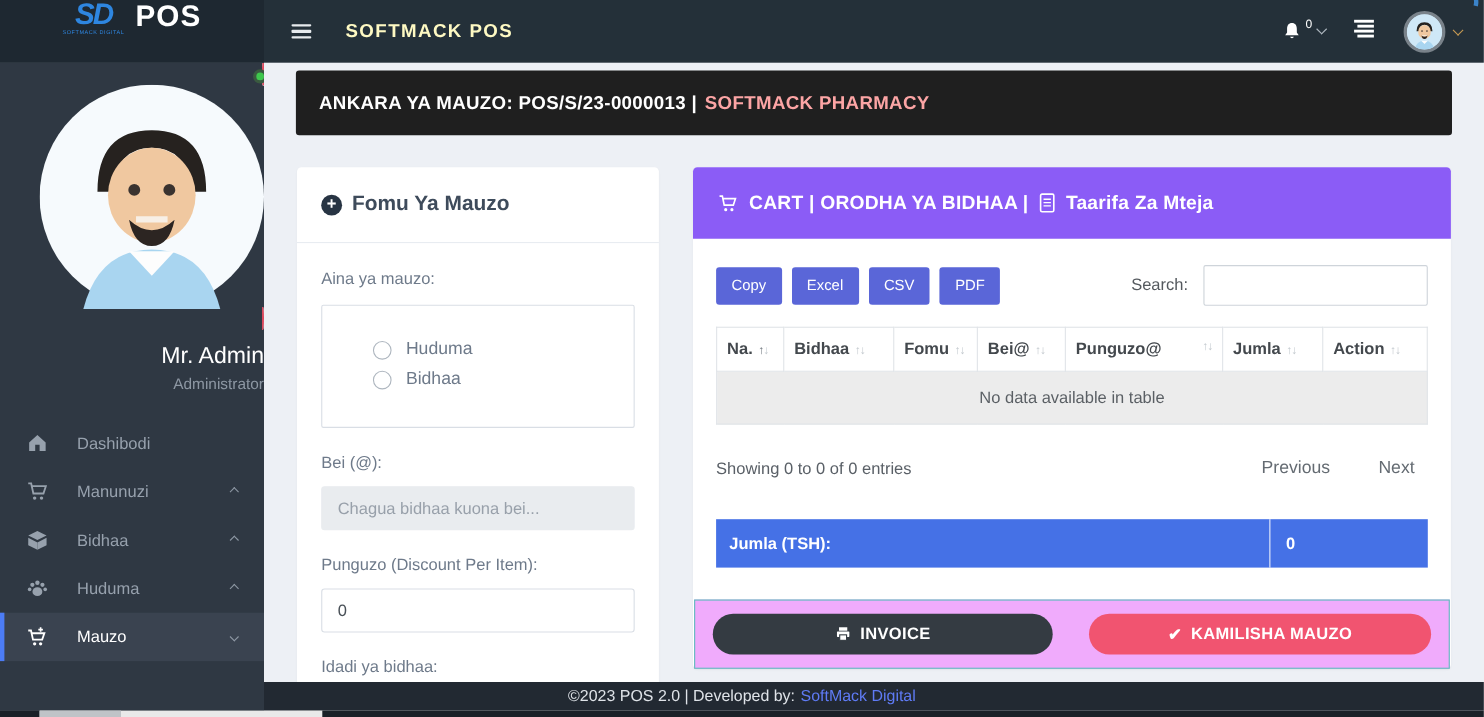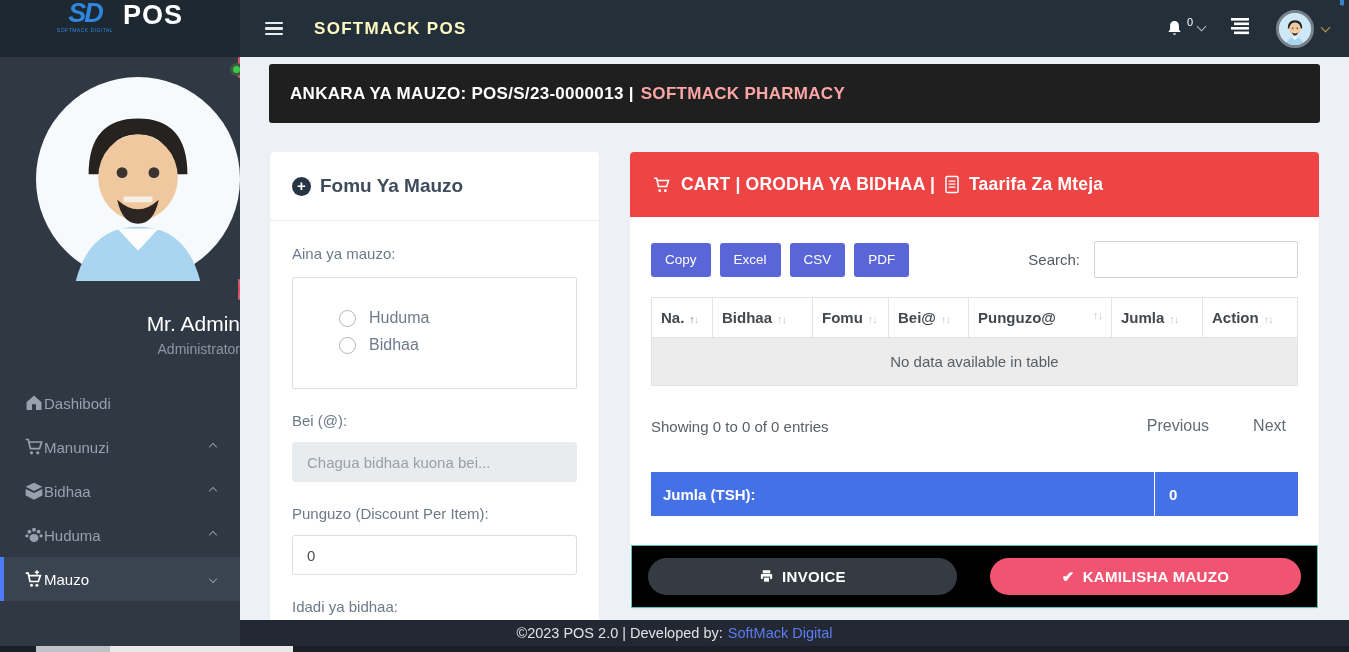--- a/index.html
+++ b/index.html
@@ -40,21 +40,21 @@
   .profile { text-align:right; padding-top:2px;margin-left:36px; }
   .avatar-lg { width:84px; height:84px; margin:0 auto; border-radius:50%; border:2px solid #dc4a5e; background:#f4f9fd; overflow:hidden; position:relative; }
   .avatar-wrap { position:relative; width:84px; margin:0 auto; }
   .status-dot { position:absolute; top:4px; right:-3px; width:13px; height:13px; border-radius:50%; background:#3ec74d; border:3px solid #3a5a40; }
   .user-name { margin-top:13px; color:#fff; font-size:21px; font-weight:500; }
   .user-role { margin-top:5px; color:#8d97a3; font-size:14px; }
   .nav-items { margin-top:24px; }
   .nav-item { height:44px; display:flex; align-items:center; padding:0 24px; color:#97a1ad; font-size:15px; cursor:pointer; }
   .nav-item .mi { width:20px; height:20px; flex:0 0 20px; }
   .nav-item .mi svg { width:100%; height:100%; display:block; }
-  .nav-item .lbl { }
+  .nav-item .lbl { margin-left:26px; }
   .nav-item .chev { margin-left:auto; width:6px; height:6px; border-color:#8d97a3; }
   .nav-item.active { background:#3a4350; border-left:4px solid #4c7cf5; padding-left:20px; color:#fff; }
 
   
   .page-header-bar { position:absolute; left:269px; top:64px; width:1051px; height:59px; background:#1f1f1f; border-radius:3px;
     display:flex; align-items:center; padding-left:21px; color:#fff; font-size:17px; font-weight:bold; letter-spacing:.3px; }
   .page-header-bar .hl { color:#fca5a5; margin-left:7px; }
 
   
   .form-card { position:absolute; left:270px; top:152px; width:329px; height:560px; background:#fff; border-radius:4px; box-shadow:0 1px 2px rgba(0,0,0,.05); }
@@ -65,42 +65,42 @@
   .radio-box { border:1px solid #d9dee5; border-radius:2px; margin-top:15px; padding:22px 10px 34px 46px; }
   .radio-row { display:flex; align-items:center; gap:13px; color:#6e7a8a; font-size:16px; margin-top:9px; cursor:pointer; }
   .radio-circle { width:17px; height:17px; border:1px solid #aeb6bf; border-radius:50%; background:#fff; flex:0 0 17px; }
   .fld { margin-top:23px; }
   .inp { margin-top:13px; width:100%; height:40px; border:1px solid #d9dee5; border-radius:3px; padding:0 14px; font-size:15px; color:#495057; font-family:"Liberation Sans",sans-serif; background:#fff; }
   .inp.disabled { background:#e9ecef; border-color:#e9ecef; color:#98a0aa; }
   .inp::placeholder { color:#98a0aa; }
 
   
   .cart-card { position:absolute; left:630px; top:152px; width:689px; height:456px; background:#fff; border-radius:4px; box-shadow:0 1px 2px rgba(0,0,0,.05); }
-  .cart-header { height:65px; background:#ef4444; border-radius:4px 4px 0 0; display:flex; align-items:center; gap:9px; padding-left:22px;
+  .cart-header { height:65px; background:#8b5cf6; border-radius:4px 4px 0 0; display:flex; align-items:center; gap:9px; padding-left:22px;
     color:#fff; font-size:17.5px; font-weight:bold; letter-spacing:.2px; }
   .cart-header svg { display:block; }
   .cart-body { padding:24px 21px 0; }
   .toolbar { display:flex; align-items:center; }
   .btn-export { height:34px; padding:0 14px; margin-right:9px; background:#5a66d8; border:none; border-radius:3px; color:#fff; font-size:13.5px; cursor:pointer; font-family:"Liberation Sans",sans-serif; }
   .search-wrap { margin-left:auto; display:flex; align-items:center; gap:14px; }
   .search-label { color:#54595e; font-size:15px; }
   .search-input { width:204px; height:37px; border:1px solid #ced4da; border-radius:2px; padding:0 10px; font-size:14px; font-family:"Liberation Sans",sans-serif; }
   table.cart-table { margin-top:19px; width:100%; border-collapse:collapse; }
   .cart-table th { border:1px solid #e0e4e8; padding:11px 9px; text-align:left; font-size:15px; color:#43484d; white-space:nowrap; cursor:pointer; }
   .sort { font-size:11px; letter-spacing:-1px; margin-left:5px; color:#c3c9ce; }
   .sort .su, .sort .sd { color:#c3c9ce; }
   .sort .su.active { color:#6f767d; }
   .cart-table td.empty { border:1px solid #e0e4e8; border-top:none; background:#ececec; color:#5a5f64; text-align:center; font-size:15px; padding:15px; }
   .table-meta { display:flex; align-items:center; margin-top:31px; color:#5a6067; font-size:15px; }
   .pager { margin-left:auto; display:flex; gap:44px; color:#646b72; font-size:16px; padding-right:12px; }
   .pager span { cursor:pointer; }
   .total-row { display:flex; margin-top:37px; height:44px; font-weight:bold; font-size:15px; color:#fff; }
   .total-label { width:504px; background:#4571e6; display:flex; align-items:center; padding-left:12px; border-right:1px solid #fff; }
   .total-value { flex:1; background:#4571e6; display:flex; align-items:center; padding-left:14px; }
-  .action-box { position:absolute; left:1px; right:1px; bottom:0; height:63px; border:1px solid #5ebdbd; background:#000000;
+  .action-box { position:absolute; left:1px; right:1px; bottom:0; height:63px; border:1px solid #5ebdbd; background:#f0abfc;
     display:flex; align-items:center; justify-content:space-between; padding:0 16px; }
   .btn-pill { height:37px; border:none; border-radius:19px; color:#fff; font-size:15px; font-weight:bold; letter-spacing:.3px;
     display:flex; align-items:center; justify-content:center; gap:8px; cursor:pointer; font-family:"Liberation Sans",sans-serif; }
   .btn-invoice { width:309px; background:#343b42; }
   .btn-complete { width:311px; background:#f15470; }
 
   
   .footer { position:absolute; left:0; right:0; bottom:6px; height:26px; background:#222932; z-index:15;
     display:flex; align-items:center; justify-content:center; gap:5px; color:#dfe3e8; font-size:14.5px; }
   .footer a { color:#5f7bf5; text-decoration:none; cursor:pointer; }

